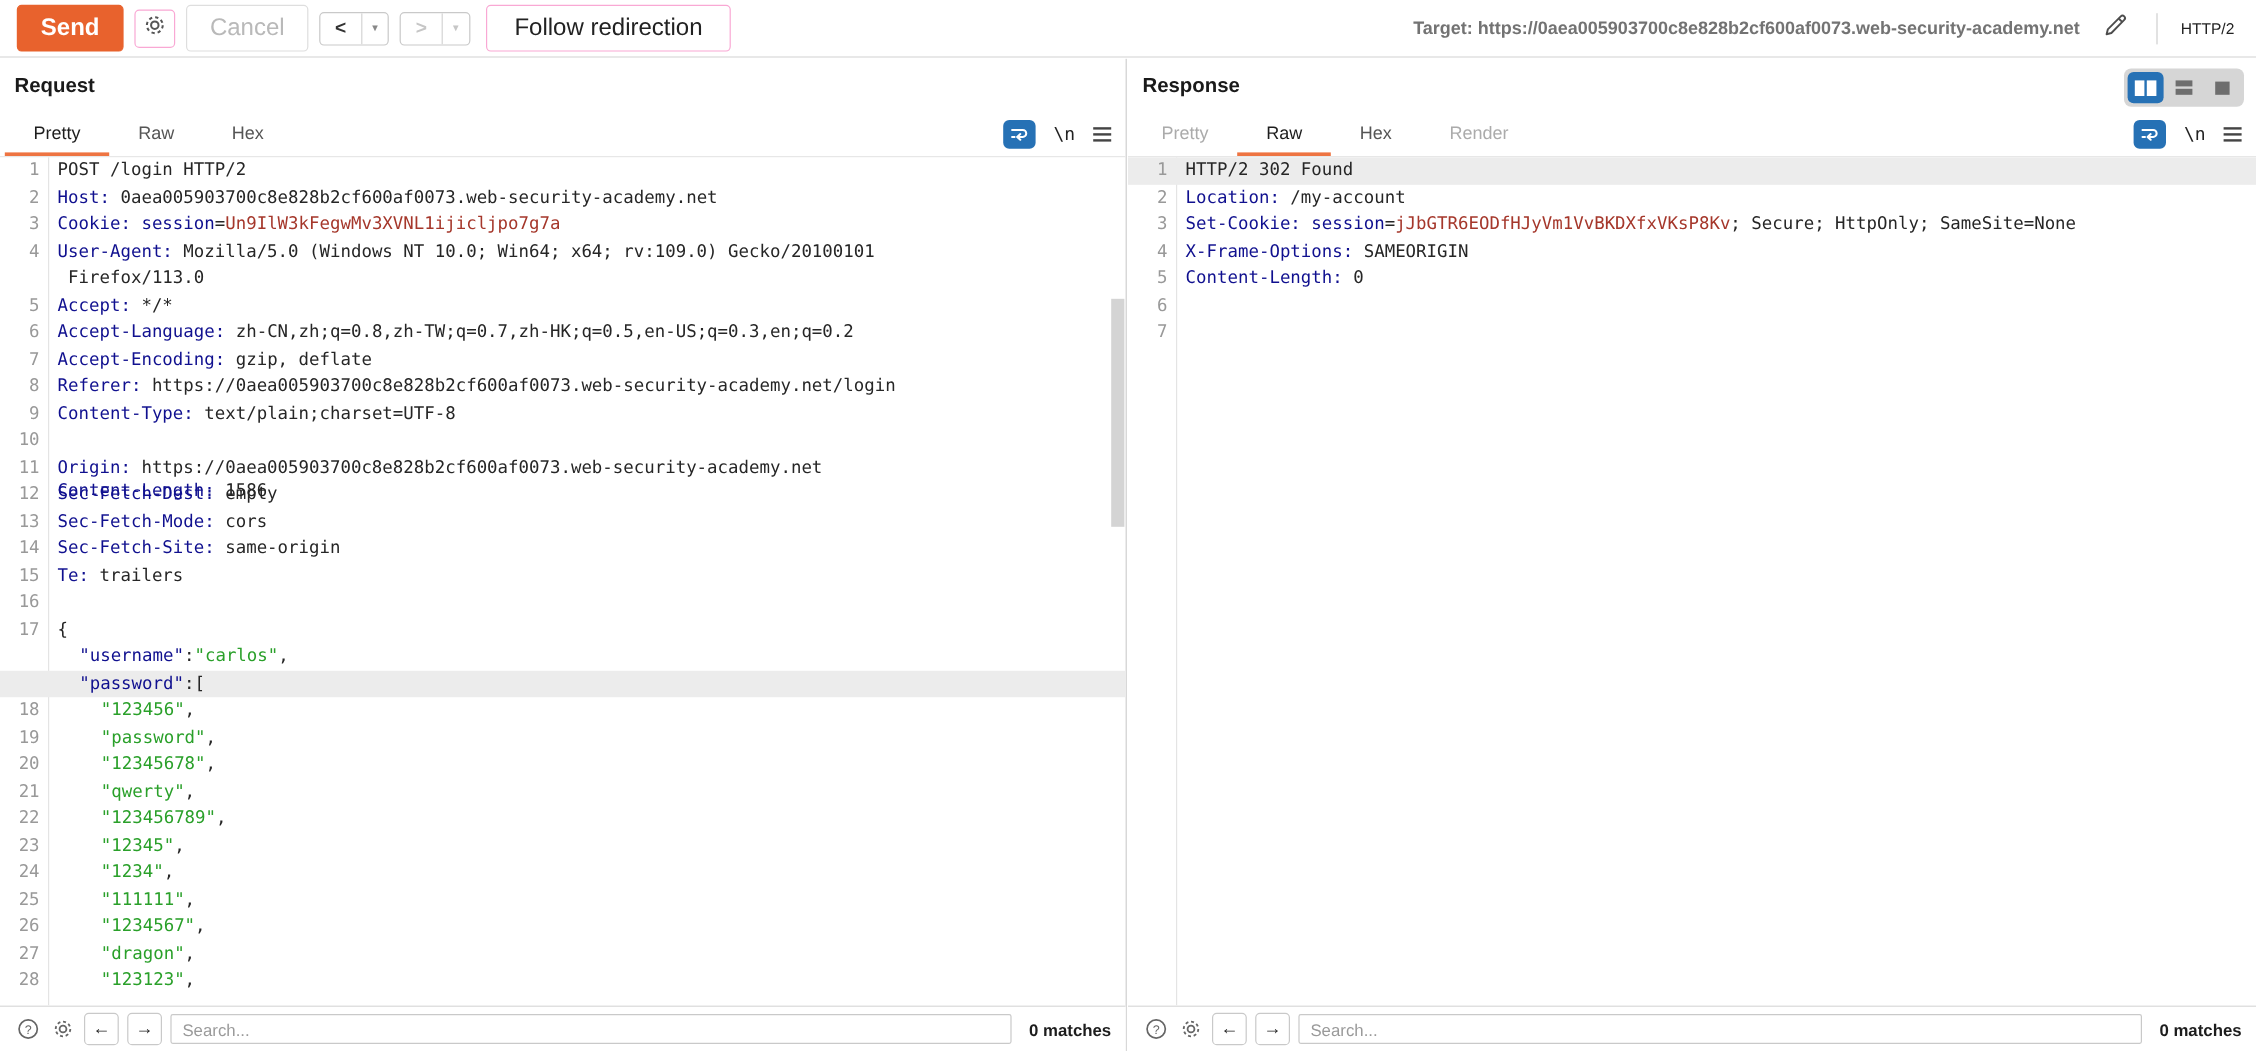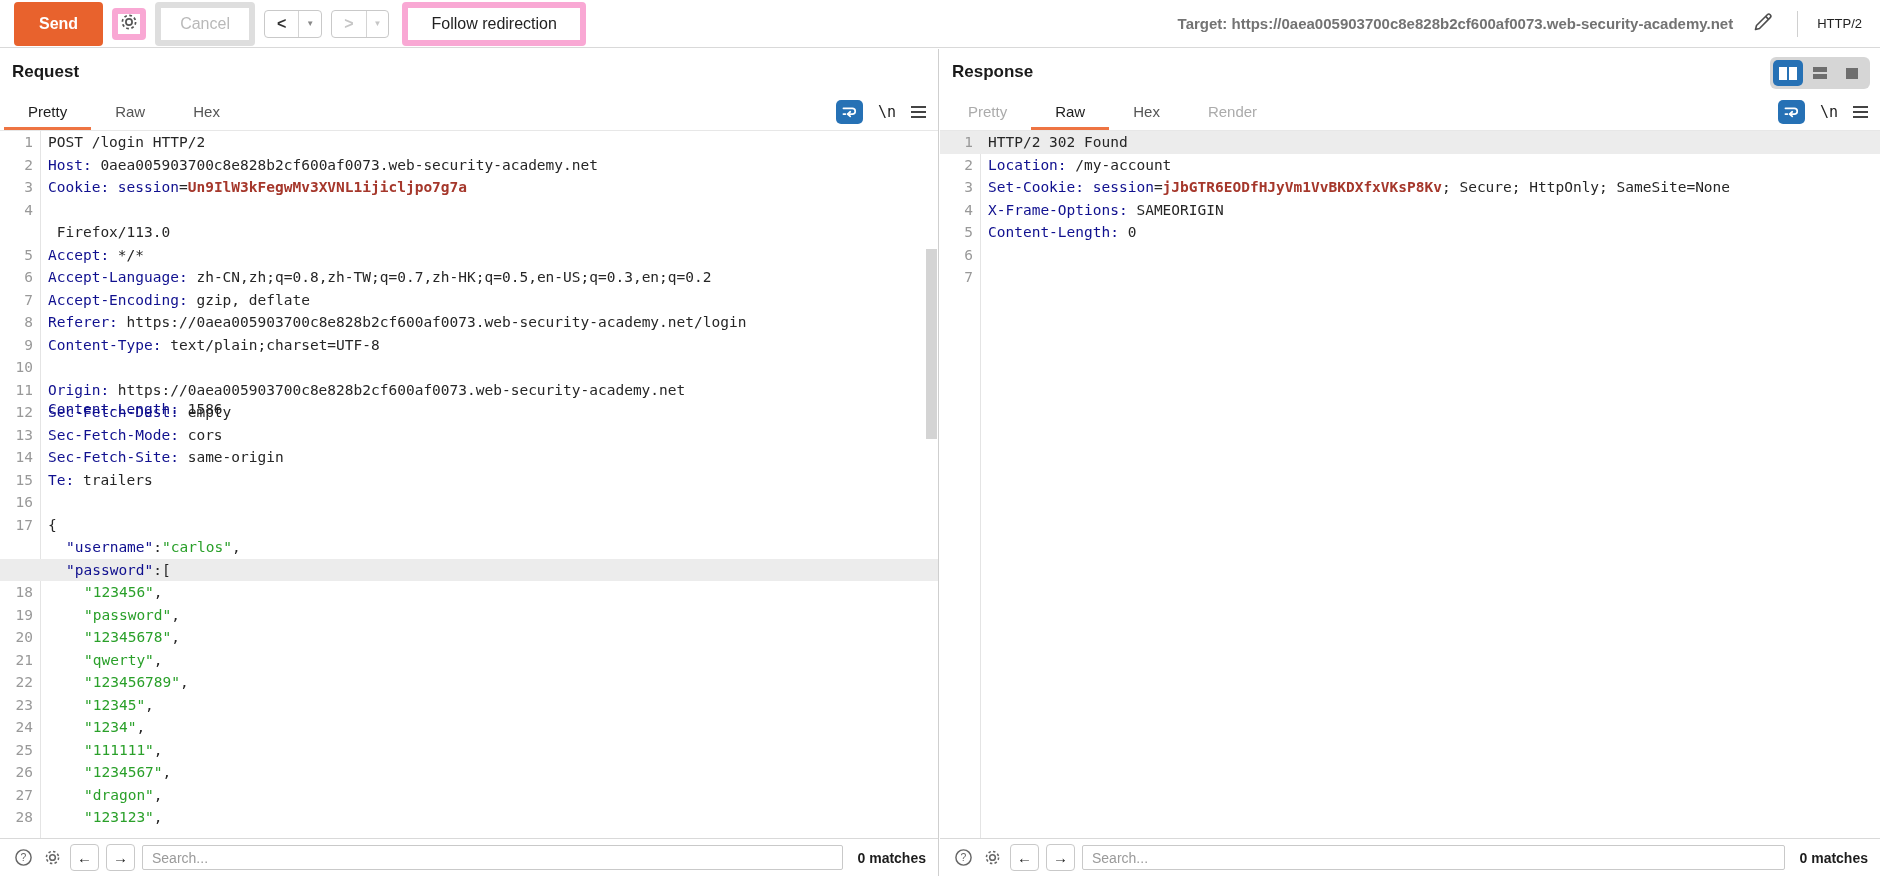--- a/index.html
+++ b/index.html
@@ -3,21 +3,21 @@
 <meta charset="utf-8">
 <style>
   * { margin:0; padding:0; box-sizing:border-box; }
   body { background:#ffffff; font-family:"Liberation Sans", sans-serif; }
   .app { position:relative; width:1880px; height:876px; background:#fff; overflow:hidden; }
 
   
   .topbar { position:absolute; top:0; left:0; right:0; height:48px; border-bottom:1px solid #d9d9d9;
             display:flex; align-items:center; padding:0 14px; gap:9px; background:#fff; }
   .btn { display:inline-flex; align-items:center; justify-content:center; border-radius:4px;
-         font-size:16px; background:#fff; border:6px solid #f9a8d4; color:#222; cursor:default; }
+         font-size:20px; background:#fff; border:1px solid #f9a8d4; color:#222; cursor:default; }
   .btn-send { background:#e8622d; border-color:#e8622d; color:#fff; font-weight:bold; padding:7px 19px; }
   .btn-gear { width:34px; height:32px; }
   .btn-cancel { padding:7px 19px; border-color:#dedede; color:#b9b9b9; }
   .split { display:inline-flex; border:1px solid #c9c9c9; border-radius:4px; overflow:hidden; background:#fff; }
   .split .main-part { padding:4px 12px; font-size:16px; font-weight:bold; color:#333; }
   .split .drop-part { border-left:1px solid #d4d4d4; padding:4px 7px; font-size:8px; color:#888;
                       display:flex; align-items:center; }
   .split.disabled .main-part, .split.disabled .drop-part { color:#c6c6c6; }
   .btn-follow { padding:7px 23px; margin-left:4px; }
   .top-spacer { flex:1; }
@@ -60,21 +60,21 @@
 
   
   .editor { position:absolute; top:82px; left:0; right:0; bottom:38px; overflow:hidden;
             font-family:"DejaVu Sans Mono", monospace; font-size:14.5px; line-height:22.5px; }
   .gutterline { position:absolute; left:40px; top:0; bottom:0; width:1px; background:#e4e4e4; }
   .row { display:flex; height:22.5px; white-space:pre; position:relative; }
   .row.hl { background:#ececec; }
   .ln { width:40px; flex:none; text-align:right; padding-right:7px; color:#999; }
   .code { padding-left:8px; color:#262626; }
   .code .h { color:#10108f; }
-  .code .r { color:#a5372b;font-weight:bold; }
+  .code .r { color:#a5372b; }
   .code .g { color:#2aa02a; }
   .code .p { color:#262626; }
   .vscroll-thumb { position:absolute; right:1px; top:118px; width:11px; height:190px; background:#d4d4d4; }
 
   
   .bottombar { position:absolute; left:0; right:0; bottom:0; height:38px; border-top:1px solid #d9d9d9;
                display:flex; align-items:center; padding:0 12px; gap:7px; background:#fff; }
   .mini-icon { width:22px; height:22px; display:flex; align-items:center; justify-content:center; }
   .nav-btn { width:29px; height:27px; border:1px solid #c9c9c9; border-radius:4px; background:#fff;
              display:flex; align-items:center; justify-content:center; font-size:15px; color:#222; }
@@ -149,21 +149,21 @@
           <i></i>
         </span>
     </div>
 
     <div class="editor" id="req-editor">
       <div class="gutterline"></div>
       <div class="vscroll-thumb"></div>
     <div class="row"><span class="ln">1</span><span class="code" style="padding-left: 8px;"><span class="p">POST /login HTTP/2</span></span></div>
         <div class="row"><span class="ln">2</span><span class="code" style="padding-left: 8px;"><span class="h">Host:</span><span class="p"> 0aea005903700c8e828b2cf600af0073.web-security-academy.net</span></span></div>
         <div class="row"><span class="ln">3</span><span class="code" style="padding-left: 8px;"><span class="h">Cookie:</span><span class="p"> </span><span class="h">session</span><span class="p">=</span><span class="r">Un9IlW3kFegwMv3XVNL1ijicljpo7g7a</span></span></div>
-        <div class="row"><span class="ln">4</span></div>
+        <div class="row"><span class="ln">4</span><span class="code" style="padding-left: 8px;"><span class="h">User-Agent:</span><span class="p"> Mozilla/5.0 (Windows NT 10.0; Win64; x64; rv:109.0) Gecko/20100101</span></span></div>
         <div class="row"><span class="ln"></span><span class="code" style="padding-left: 8px;"><span class="p"> Firefox/113.0</span></span></div>
         <div class="row"><span class="ln">5</span><span class="code" style="padding-left: 8px;"><span class="h">Accept:</span><span class="p"> */*</span></span></div>
         <div class="row"><span class="ln">6</span><span class="code" style="padding-left: 8px;"><span class="h">Accept-Language:</span><span class="p"> zh-CN,zh;q=0.8,zh-TW;q=0.7,zh-HK;q=0.5,en-US;q=0.3,en;q=0.2</span></span></div>
         <div class="row"><span class="ln">7</span><span class="code" style="padding-left: 8px;"><span class="h">Accept-Encoding:</span><span class="p"> gzip, deflate</span></span></div>
         <div class="row"><span class="ln">8</span><span class="code" style="padding-left: 8px;"><span class="h">Referer:</span><span class="p"> https://0aea005903700c8e828b2cf600af0073.web-security-academy.net/login</span></span></div>
         <div class="row"><span class="ln">9</span><span class="code" style="padding-left: 8px;"><span class="h">Content-Type:</span><span class="p"> text/plain;charset=UTF-8</span></span></div>
         <div class="row"><span class="ln">10</span><span class="code" style="padding-left: 8px; margin-top: 42px;"><span class="h">Content-Length:</span><span class="p"> 1586</span></span></div>
         <div class="row"><span class="ln">11</span><span class="code" style="padding-left: 8px;"><span class="h">Origin:</span><span class="p"> https://0aea005903700c8e828b2cf600af0073.web-security-academy.net</span></span></div>
         <div class="row"><span class="ln">12</span><span class="code" style="padding-left: 8px;"><span class="h">Sec-Fetch-Dest:</span><span class="p"> empty</span></span></div>
         <div class="row"><span class="ln">13</span><span class="code" style="padding-left: 8px;"><span class="h">Sec-Fetch-Mode:</span><span class="p"> cors</span></span></div>

